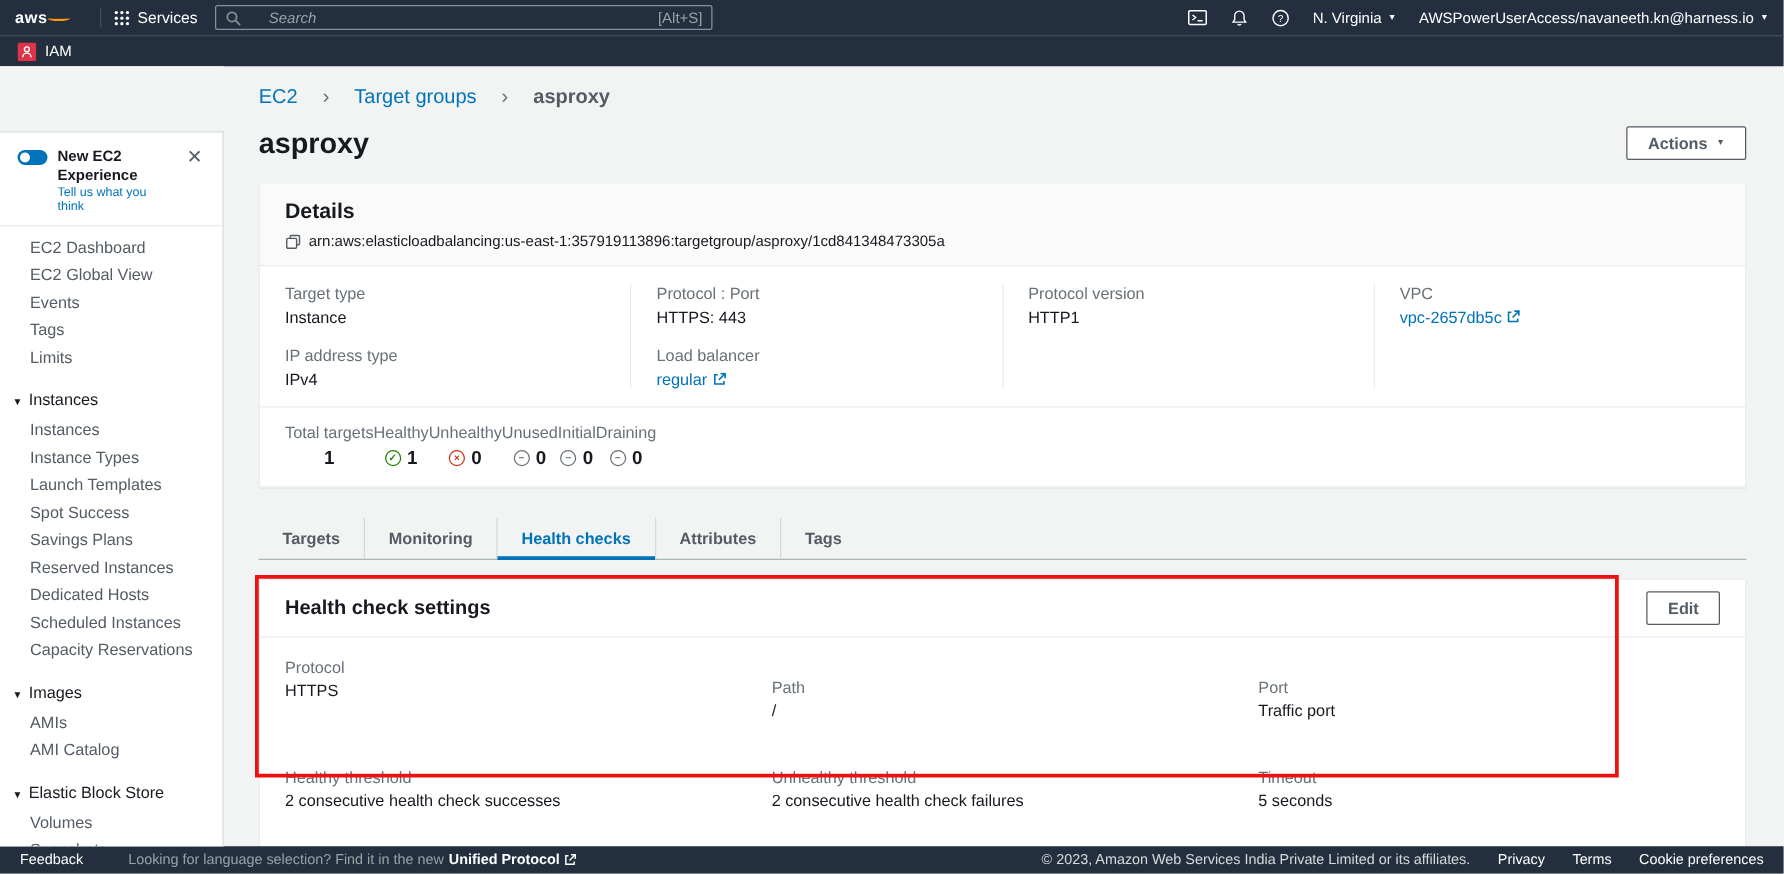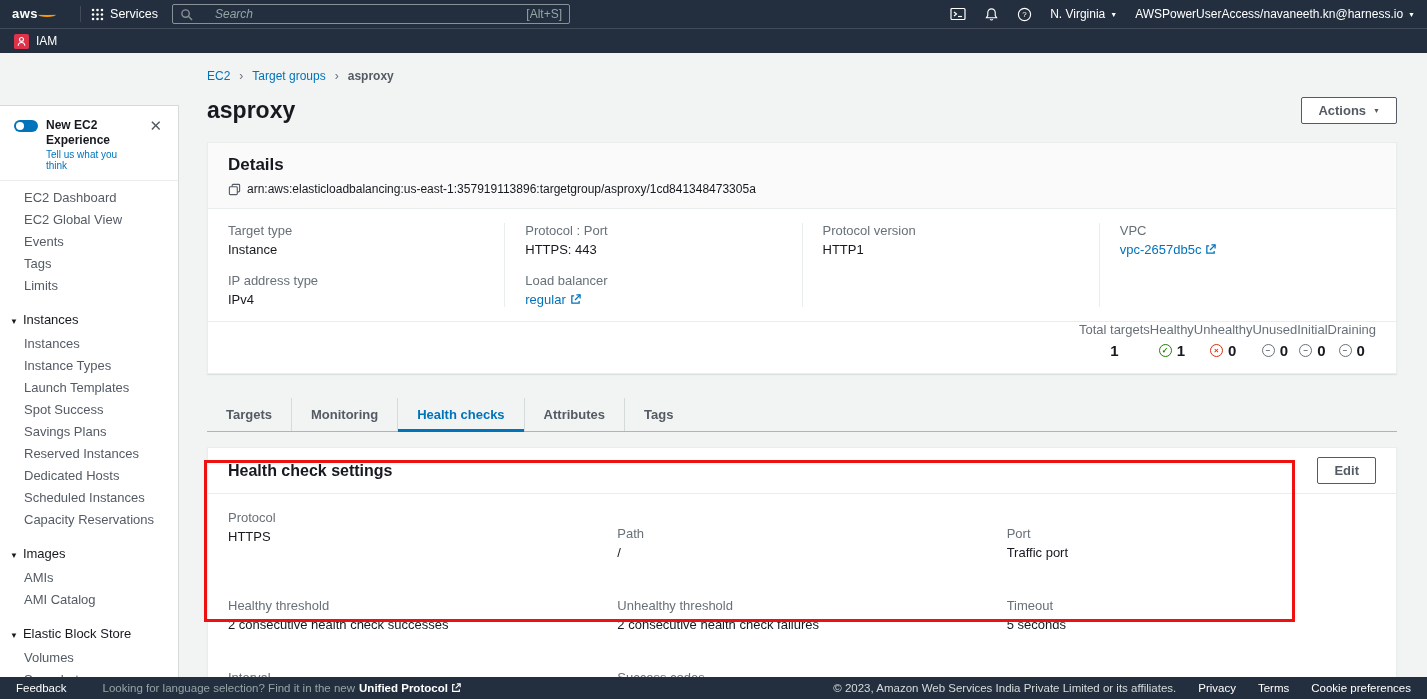--- a/index.html
+++ b/index.html
@@ -40,21 +40,21 @@
   .toggle-title{font-size:12px;font-weight:700;line-height:14px}
   .toggle-sub{font-size:10px;color:var(--link);margin-top:2px;cursor:pointer}
   .close-x{margin-left:auto;color:#545b64;font-size:15px;line-height:14px;cursor:pointer;padding:2px 4px}
   .side-nav{padding:6px 0}
   .side-item{display:block;padding:3px 10px 3px 24px;line-height:16px;color:#545b64;text-decoration:none;cursor:pointer;white-space:nowrap}
   .side-item .s-caret{display:none;font-size:8px;color:#16191f;margin-right:5px;margin-left:-14px}
   .side-item.section{font-weight:400;color:#16191f;margin-top:12px;cursor:default}
   .side-item.section .s-caret{display:inline}
   
   .main{flex:1 1 auto;padding:16px 30px 0 28px;min-width:0;overflow:hidden}
-  .breadcrumb{font-size:12px;display:flex;gap:9px}
+  .breadcrumb{font-size:16px;display:flex;gap:20px}
   .crumb-link{color:var(--link);cursor:pointer;text-decoration:none}
   .crumb-sep{color:#687078}
   .crumb-current{color:#545b64;font-weight:700}
   .title-row{display:flex;align-items:center;justify-content:space-between;margin-top:13px}
   .page-title{font-size:23px;font-weight:700;margin:0;line-height:28px}
   .btn{background:#fff;border:1px solid #545b64;border-radius:2px;color:#545b64;font-weight:700;font-size:13px;padding:5px 16px;cursor:pointer;font-family:"Liberation Sans",sans-serif;display:inline-flex;align-items:center;gap:7px}
   .btn .caret{color:#545b64}
   
   .card{background:#fff;border:1px solid #eaeded;box-shadow:0 1px 1px 0 rgba(0,28,36,.08)}
   .details-card{margin-top:18px}
@@ -64,21 +64,21 @@
   .copy-btn{display:inline-flex;cursor:pointer}
   .fields-row{display:flex;padding:14px 0}
   .dcol{flex:1 1 0;padding:0 20px;min-width:0}
   .dcol + .dcol{border-left:1px solid #eaeded}
   .field + .field{margin-top:16px}
   .flabel{color:#687078;line-height:15px;margin-bottom:4px}
   .fvalue{color:#16191f;line-height:15px}
   .fvalue .val.link{color:var(--link);cursor:pointer}
   .ext{display:none;margin-left:4px;vertical-align:-1px;color:var(--link)}
   .ext.show{display:inline-block}
-  .stats-row{display:flex;justify-content:flex-end;border-top:1px solid #eaeded;padding:0 20px 14px}
+  .stats-row{display:flex;justify-content:flex-start;border-top:1px solid #eaeded;padding:12px 20px 14px}
   .stat{display:flex;flex-direction:column;align-items:center}
   .slabel{color:#687078;line-height:15px;margin-bottom:5px}
   .svalue{display:flex;align-items:center;gap:5px}
   .snum{font-size:15px;font-weight:700;color:#16191f}
   .sicon{width:13px;height:13px;border:1.5px solid currentColor;border-radius:50%;display:inline-flex;align-items:center;justify-content:center;font-size:8px;font-weight:700;line-height:1}
   .sicon:empty{display:none}
   .svalue.ok .sicon{color:var(--success)}
   .svalue.bad .sicon{color:var(--error)}
   .svalue.neutral .sicon{color:#687078}
   

